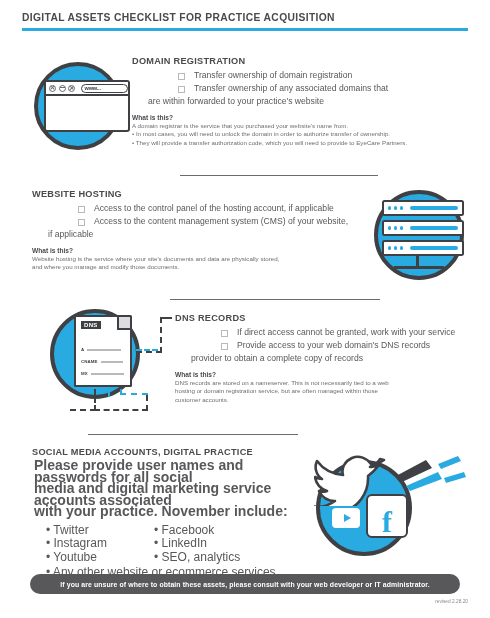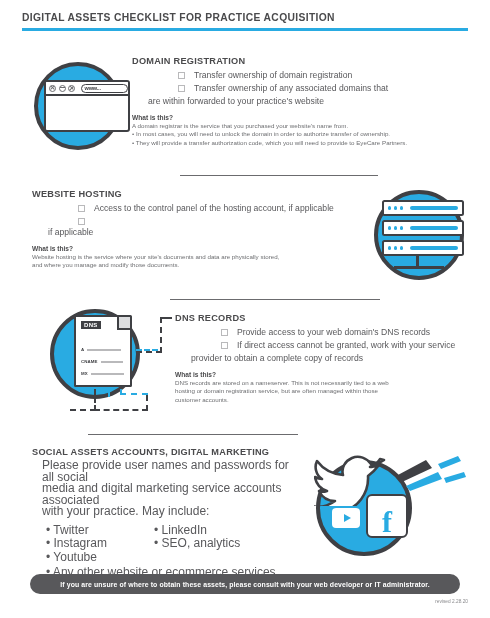--- a/index.html
+++ b/index.html
@@ -47,21 +47,21 @@
   .sec-title {
     font-size: 9.2px;
     font-weight: bold;
     letter-spacing: 0.25px;
     color: #4a4a4c;
     margin-bottom: 3px;
   }
 
   .check-row {
     display: flex;
-    align-items: flex-start;
+    align-items: center;
     margin-bottom: 1px;
     padding-left: 46px;
   }
   .checkbox {
     width: 7px;
     height: 7px;
     border: 1px solid #b9b9bb;
     background: #fff;
     flex: 0 0 auto;
     margin-top: 3px;
@@ -242,24 +242,25 @@
 
   
   .bullet-cols { display: flex; margin-top: 6px; }
   .bullet-col { width: 108px; }
   .bullet {
     font-size: 12px;
     line-height: 13.5px;
     color: #58585b;
   }
   .intro {
-    font-size: 12px;
+    font-size: 14px;
     line-height: 11.6px;
     color: #58585b;
-    margin-left: 10px;
+    margin-left: 2px;
+    font-weight: bold;
   }
 
   
   .footer-pill {
     position: absolute;
     left: 30px;
     top: 574px;
     width: 430px;
     height: 20px;
     background: #58585b;
@@ -357,20 +358,21 @@
   <div class="section" style="left:32px; top:189px; width:340px;">
     <div class="sec-title">WEBSITE HOSTING</div>
 
     <div class="check-row">
       <div class="checkbox"></div>
       <div class="check-text">Access to the control panel of the hosting account, if applicable</div>
     </div>
 
     <div class="check-row">
       <div class="checkbox"></div>
+      <div class="check-text">Access to the content management system (CMS) of your website,</div>
     </div>
     <div class="check-cont">if applicable</div>
 
     <div class="what-block">
       <div class="what-title">What is this?</div>
       <div class="what-line">Website hosting is the service where your site's documents and data are physically stored,</div>
       <div class="what-line">and where you manage and modify those documents.</div>
     </div>
   </div>
 
@@ -408,26 +410,26 @@
         <div class="dns-dash" style="width:33px;"></div>
       </div>
     </div>
   </div>
 
   <div class="section" style="left:175px; top:313px; width:300px;">
     <div class="sec-title">DNS RECORDS</div>
 
     <div class="check-row">
       <div class="checkbox"></div>
+      <div class="check-text">If direct access cannot be granted, work with your service</div>
+    </div>
+
+    <div class="check-row">
+      <div class="checkbox"></div>
       <div class="check-text">Provide access to your web domain's DNS records</div>
-    </div>
-
-    <div class="check-row">
-      <div class="checkbox"></div>
-      <div class="check-text">If direct access cannot be granted, work with your service</div>
     </div>
     <div class="check-cont">provider to obtain a complete copy of records</div>
 
     <div class="what-block">
       <div class="what-title">What is this?</div>
       <div class="what-line">DNS records are stored on a nameserver. This is not necessarily tied to a web</div>
       <div class="what-line">hosting or domain registration service, but are often managed within those</div>
       <div class="what-line">customer accounts.</div>
     </div>
   </div>
@@ -457,33 +459,34 @@
     <div class="yt-box" style="left:32px; top:56px; width:28px; height:20px;">
       <div class="yt-tri"></div>
     </div>
 
     <div class="fb-box" style="left:66px; top:42px; width:42px; height:44px;">
       <div class="fb-f">f</div>
     </div>
   </div>
 
   <div class="section" style="left:32px; top:447px; width:270px;">
-    <div class="sec-title">SOCIAL ASSETS ACCOUNTS, DIGITAL MARKETING</div>
+    <div class="sec-title">SOCIAL MEDIA ACCOUNTS, DIGITAL PRACTICE</div>
 
     <div class="intro">Please provide user names and passwords for all social</div>
     <div class="intro">media and digital marketing service accounts associated</div>
-    <div class="intro">with your practice. May include:</div>
+    <div class="intro">with your practice. November include:</div>
 
     <div class="bullet-cols" style="margin-left:14px;">
       <div class="bullet-col">
         <div class="bullet">• Twitter</div>
         <div class="bullet">• Instagram</div>
         <div class="bullet">• Youtube</div>
       </div>
       <div class="bullet-col">
+        <div class="bullet">• Facebook</div>
         <div class="bullet">• LinkedIn</div>
         <div class="bullet">• SEO, analytics</div>
       </div>
     </div>
     <div class="bullet" style="margin-left:14px; margin-top:2px;">• Any other website or ecommerce services</div>
   </div>
 
   <div class="footer-pill">
     <div class="footer-text">If you are unsure of where to obtain these assets, please consult with your web developer or IT administrator.</div>
   </div>

